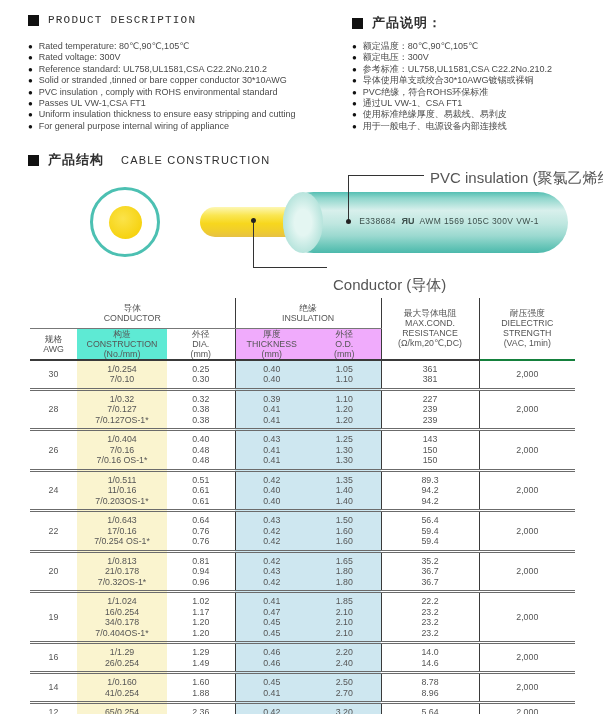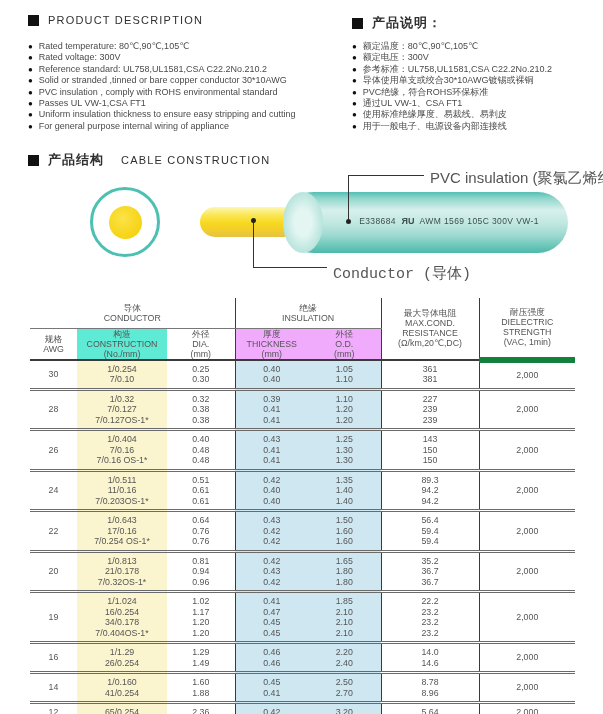--- a/index.html
+++ b/index.html
@@ -51,21 +51,21 @@
     line-height:10.5px; padding:3px 0; vertical-align:middle; height:20px; }
   td.c-construction { background:#faf4cf; }
   td.c-thickness, td.c-od { background:#cee7f0; }
   td.c-thickness, td.c-resistance, td.c-dielectric { border-left:1px solid #3a3a3a; }
 </style>
 </head>
 <body>
 
 <div class="page">
 
-  <div class="sec-head" style="left:28px; top:14px;">
+  <div class="sec-head" style="left:28px; top:14px;font-family:Liberation Mono, monospace;">
     <span class="sq"></span>
     <span class="sec-title-en">PRODUCT  DESCRIPTION</span>
   </div>
   <div class="blist" style="left:28px; top:41px; width:322px;">
     <div class="bullet">
         <span class="dot">●</span>
         <span class="txt">Rated temperature: 80℃,90℃,105℃</span>
       </div>
     <div class="bullet">
         <span class="dot">●</span>
@@ -156,21 +156,21 @@
   </div>
 
   <div class="leader" style="left:348px; top:175px; width:76px; height:1px;"></div>
   <div class="leader" style="left:348px; top:175px; width:1px; height:46px;"></div>
   <div class="ldot" style="left:346px; top:219px;"></div>
   <div class="dlabel" style="left:430px; top:169px;">PVC insulation (聚氯乙烯绝缘)</div>
 
   <div class="ldot" style="left:251px; top:218px;"></div>
   <div class="leader" style="left:253px; top:221px; width:1px; height:47px;"></div>
   <div class="leader" style="left:253px; top:267px; width:74px; height:1px;"></div>
-  <div class="dlabel" style="left:333px; top:264px;font-family:Liberation Mono, monospace;">Conductor (导体)</div>
+  <div class="dlabel" style="left:333px; top:276px;">Conductor (导体)</div>
 
   <div class="spec-table-wrap">
     <table>
       <colgroup>
         <col style="width:47px">
           <col style="width:90px">
           <col style="width:68px">
         <col style="width:73px">
           <col style="width:73px">
           <col style="width:98px">
@@ -179,21 +179,21 @@
       <thead>
         <tr class="group">
           <th colspan="3" class="group-conductor">导体
 CONDUCTOR</th>
           <th colspan="2" class="group-insulation vline">绝缘
 INSULATION</th>
           <th rowspan="2" class="vline" style="border-bottom:2px solid #3a3a3a;">最大导体电阻
 MAX.COND.
 RESISTANCE
 (Ω/km,20℃,DC)</th>
-          <th rowspan="2" class="vline" style="border-bottom:6px solid #15803d;text-align:center;">耐压强度
+          <th rowspan="2" class="vline" style="border-bottom:2px solid #15803d;text-align:center;">耐压强度
 DIELECTRIC
 STRENGTH
 (VAC, 1min)</th>
         </tr>
         <tr class="sub">
           <th>规格
 AWG</th>
           <th class="bg-yellow">构造
 CONSTRUCTION
 (No./mm)</th>

